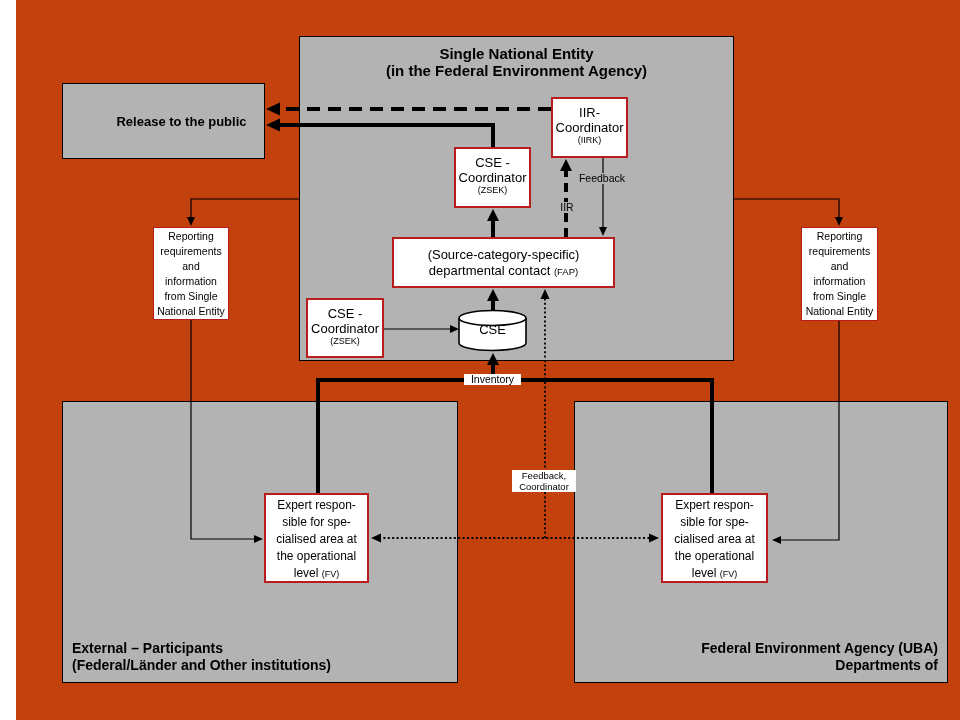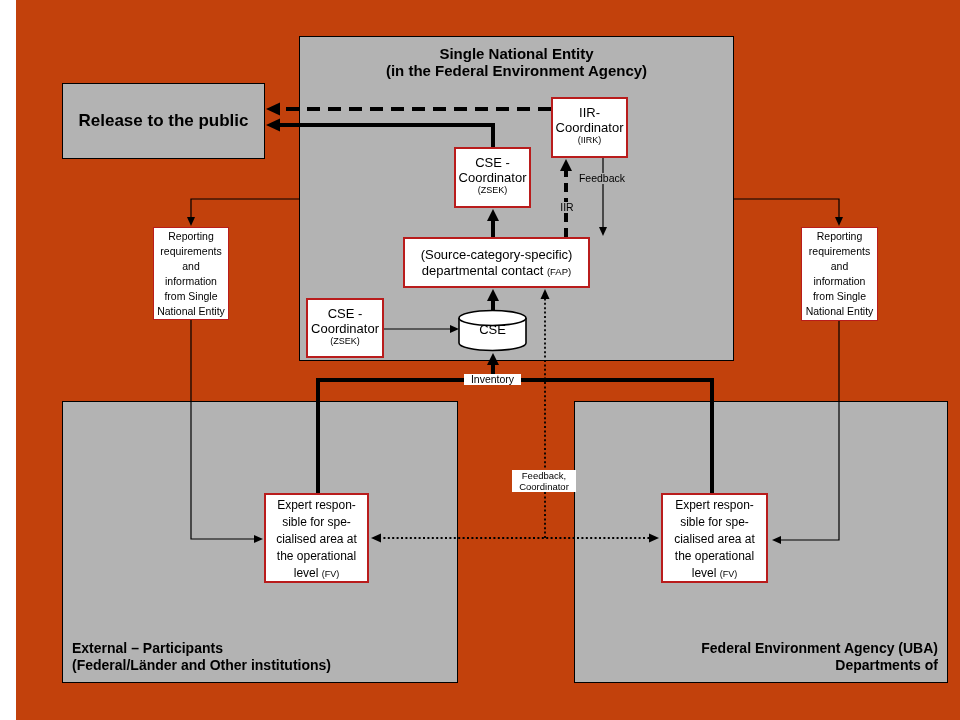--- a/index.html
+++ b/index.html
@@ -3,21 +3,21 @@
 <meta charset="utf-8">
 <style>
   html,body{margin:0;padding:0;background:#ffffff;}
   #canvas{
     position:relative;width:960px;height:720px;background:#c2410c;overflow:hidden;
     font-family:Liberation Sans, sans-serif;color:#000;margin-left:16px;
   }
   .gray-box{position:absolute;background:#b3b3b3;border:1.5px solid #000;box-sizing:border-box;}
   .white-box{position:absolute;background:#ffffff;border:2px solid #b91c1c;box-sizing:border-box;text-align:center;z-index:3;}
   .sne-title{position:absolute;width:100%;top:8px;text-align:center;font-weight:bold;font-size:15px;line-height:17px;}
-  .release-label{position:absolute;width:100%;top:50%;transform:translateY(-50%);text-align:center;font-weight:bold;font-size:17px;}
+  .release-label{position:absolute;width:100%;top:50%;transform:translateY(-50%);text-align:center;font-weight:bold;font-size:13px;padding-left:18px;}
   .corner-label{position:absolute;bottom:8px;font-weight:bold;font-size:14px;line-height:17px;}
   .corner-label.left{left:9px;text-align:left;}
   .corner-label.right{right:9px;text-align:right;}
   .bx-main{display:block;font-size:13px;line-height:15px;}
   .bx-abbr{display:block;font-size:9px;line-height:11px;}
   .iirk-box{padding-top:6px;}
   .zsek-box{padding-top:6px;}
   .fap-box{font-size:13px;line-height:16px;padding-top:8px;}
   .fap-abbr{font-size:9.5px;}
   .rep-box{font-size:10.5px;line-height:15px;padding-top:1px;}
@@ -146,21 +146,21 @@
     <span class="bx-main">Coordinator</span>
     <span class="bx-abbr">(IIRK)</span>
   </div>
 
   <div class="white-box zsek-box" style="left:438px;top:147px;width:77px;height:61px;">
     <span class="bx-main">CSE -</span>
     <span class="bx-main">Coordinator</span>
     <span class="bx-abbr">(ZSEK)</span>
   </div>
 
-  <div class="white-box fap-box" style="left:387px;top:237px;width:187px;height:51px;">
+  <div class="white-box fap-box" style="left:376px;top:237px;width:223px;height:51px;">
     <span style="display:block;">(Source-category-specific)</span>
     <span style="display:block;"><span>departmental contact</span> <span class="fap-abbr">(FAP)</span></span>
   </div>
 
   <div class="white-box zsek-box" style="left:290px;top:298px;width:78px;height:60px;">
     <span class="bx-main">CSE -</span>
     <span class="bx-main">Coordinator</span>
     <span class="bx-abbr">(ZSEK)</span>
   </div>
 

